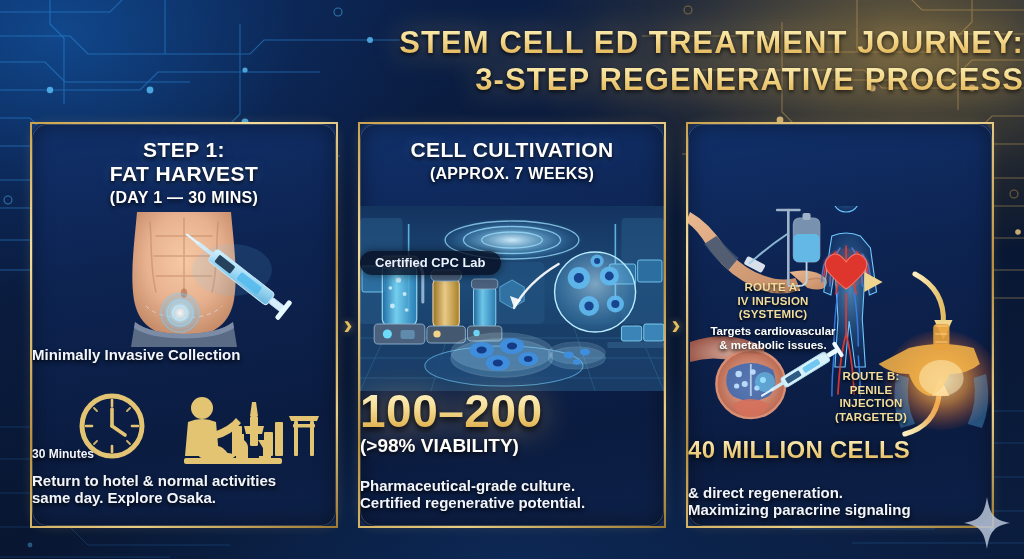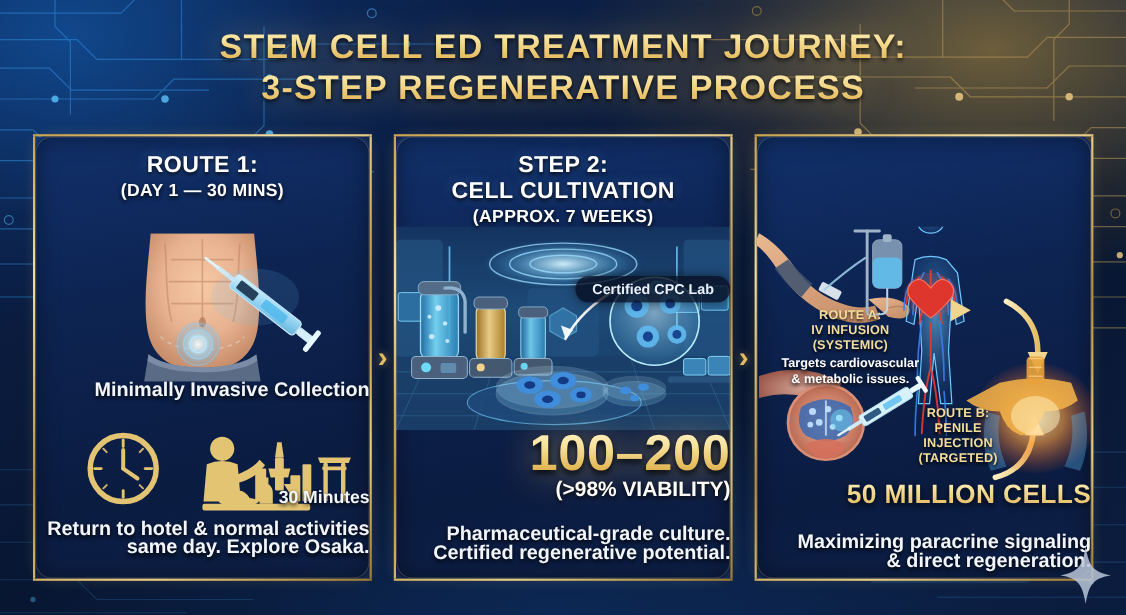--- a/index.html
+++ b/index.html
@@ -30,20 +30,21 @@
     text-align:center; z-index:6;
   }
   .title-line {
     font-weight:bold; letter-spacing:1.1px;
     font-size:31px; line-height:37px;
     background:linear-gradient(180deg,#fdf2c0 0%,#f6dd92 38%,#e8c169 72%,#d8a94b 100%);
     -webkit-background-clip:text; background-clip:text;
     color:transparent; -webkit-text-fill-color:transparent;
     filter:drop-shadow(0 2px 2px rgba(0,0,0,.75)) drop-shadow(0 0 14px rgba(255,205,110,.30));
     white-space:nowrap;
+    text-align:right;
   }
 
   
   .panels {
     position:absolute; top:122px; left:30px;
     width:964px; height:406px;
     display:flex; align-items:stretch; z-index:5;
   }
   .panel {
     position:relative; flex:1 1 0;
@@ -78,23 +79,23 @@
     color:#ffffff; font-weight:bold; font-size:16px; line-height:21px;
     letter-spacing:.3px; margin-top:1px;
     text-shadow:0 2px 4px rgba(0,0,0,.9);
   }
   .panel3 .p-head .h1 { font-size:19.5px; line-height:23px; }
 
   
   .illus { position:absolute; left:0; right:0; overflow:hidden; }
 
   
-  .p-body { position:absolute; left:0; right:0; text-align:right; z-index:4; }
+  .p-body { position:absolute; left:0; right:0; text-align:left; z-index:4; }
   .body-txt {
-    color:#f2f5fb; font-weight:bold; font-size:18px; line-height:17px;
+    color:#f2f5fb; font-weight:bold; font-size:15px; line-height:17px;
     text-shadow:0 2px 4px rgba(0,0,0,.95);
   }
   .gold-big {
     font-weight:bold; font-size:46px; line-height:48px; letter-spacing:.5px;
     background:linear-gradient(180deg,#fff5cf 0%,#f7e09a 40%,#e6bd60 75%,#d2a23f 100%);
     -webkit-background-clip:text; background-clip:text;
     color:transparent; -webkit-text-fill-color:transparent;
     filter:drop-shadow(0 3px 3px rgba(0,0,0,.85)) drop-shadow(0 0 16px rgba(255,205,110,.45));
   }
   .gold-mid {
@@ -232,21 +233,22 @@
 
   <div class="title-wrap">
     <div class="title-line">STEM CELL ED TREATMENT JOURNEY:</div>
     <div class="title-line">3-STEP REGENERATIVE PROCESS</div>
   </div>
 
   <div class="panels">
 
     <div class="panel panel1">
       <div class="p-head">
-        <div class="h1">ROUTE 1:</div>
+        <div class="h1">STEP 1:</div>
+        <div class="h1">FAT HARVEST</div>
         <div class="h2">(DAY 1 — 30 MINS)</div>
       </div>
 
       <div class="illus" style="top:88px;height:135px;">
         <svg viewBox="0 0 300 135" width="100%" height="100%" preserveAspectRatio="xMidYMid meet">
           <defs>
             <radialGradient id="skin" cx="50%" cy="38%" r="62%">
               <stop offset="0%" stop-color="#f6c9a4"></stop>
               <stop offset="58%" stop-color="#e8b290"></stop>
               <stop offset="100%" stop-color="#c78d6a"></stop>
@@ -349,36 +351,35 @@
             <path d="M203 58 h5 v-8 h4 v8 h5 v14 h-14 Z" opacity="0"></path>
             <path d="M206 48 h4 v6 q4 3 4 8 v10 h-12 V62 q0 -5 4 -8 Z"></path>
             <path d="M224 54 h14 l-5 8 v8 h4 v3 h-12 v-3 h4 v-8 Z"></path>
 
             <ellipse cx="183" cy="70" rx="18" ry="4"></ellipse>
             <path d="M172 68 q5 -8 11 -8 q6 0 11 8 Z"></path>
           </g>
         </svg>
       </div>
       <div class="p-body" style="top:320px;">
-        <span class="body-txt" style="font-size:16px;">30 Minutes</span>
+        <span class="body-txt" style="font-size:12px;">30 Minutes</span>
       </div>
 
       <div class="p-body" style="top:348px;">
         <div class="body-txt">Return to hotel &amp; normal activities</div>
         <div class="body-txt">same day. Explore Osaka.</div>
       </div>
     </div>
 
     <div class="sep">
       <span>›</span>
     </div>
 
     <div class="panel panel2">
       <div class="p-head">
-        <div class="h1">STEP 2:</div>
         <div class="h1">CELL CULTIVATION</div>
         <div class="h2">(APPROX. 7 WEEKS)</div>
       </div>
 
       <div class="illus" style="top:82px;height:185px;">
         <svg viewBox="0 0 300 185" width="100%" height="100%" preserveAspectRatio="none">
           <defs>
             <linearGradient id="labbg" x1="0" y1="0" x2="0" y2="1">
               <stop offset="0%" stop-color="#14335f"></stop>
               <stop offset="42%" stop-color="#1d4a77"></stop>
@@ -683,26 +684,26 @@
 
       <div style="position:absolute;left:10px;top:157px;width:150px;text-align:center;z-index:5;">
         <div class="gold-route">ROUTE A:</div>
         <div class="gold-route">IV INFUSION</div>
         <div class="gold-route">(SYSTEMIC)</div>
         <div class="route-sub" style="margin-top:2px;">Targets cardiovascular</div>
         <div class="route-sub">&amp; metabolic issues.</div>
       </div>
 
       <div class="p-body" style="top:312px;">
-        <div class="gold-mid" style="font-size:24px;line-height:27px;">50 MILLION CELLS</div>
+        <div class="gold-mid" style="font-size:24px;line-height:27px;">40 MILLION CELLS</div>
       </div>
 
       <div class="p-body" style="top:360px;">
+        <div class="body-txt">&amp; direct regeneration.</div>
         <div class="body-txt">Maximizing paracrine signaling</div>
-        <div class="body-txt">&amp; direct regeneration.</div>
       </div>
     </div>
 
   </div>
 
   <svg class="sparkle" viewBox="0 0 46 52">
     <path d="M23 0 C26 18 30 23 46 26 C30 29 26 34 23 52 C20 34 16 29 0 26 C16 23 20 18 23 0 Z" fill="#b9c4d8" opacity=".85"></path>
   </svg>
 
 </div>

